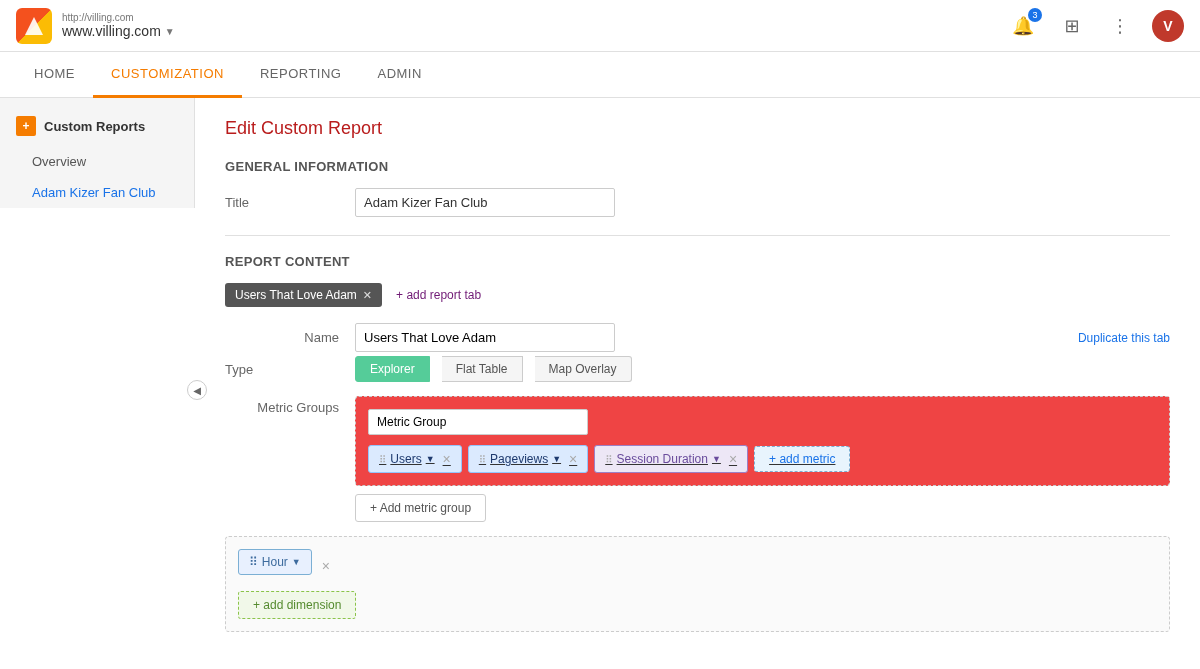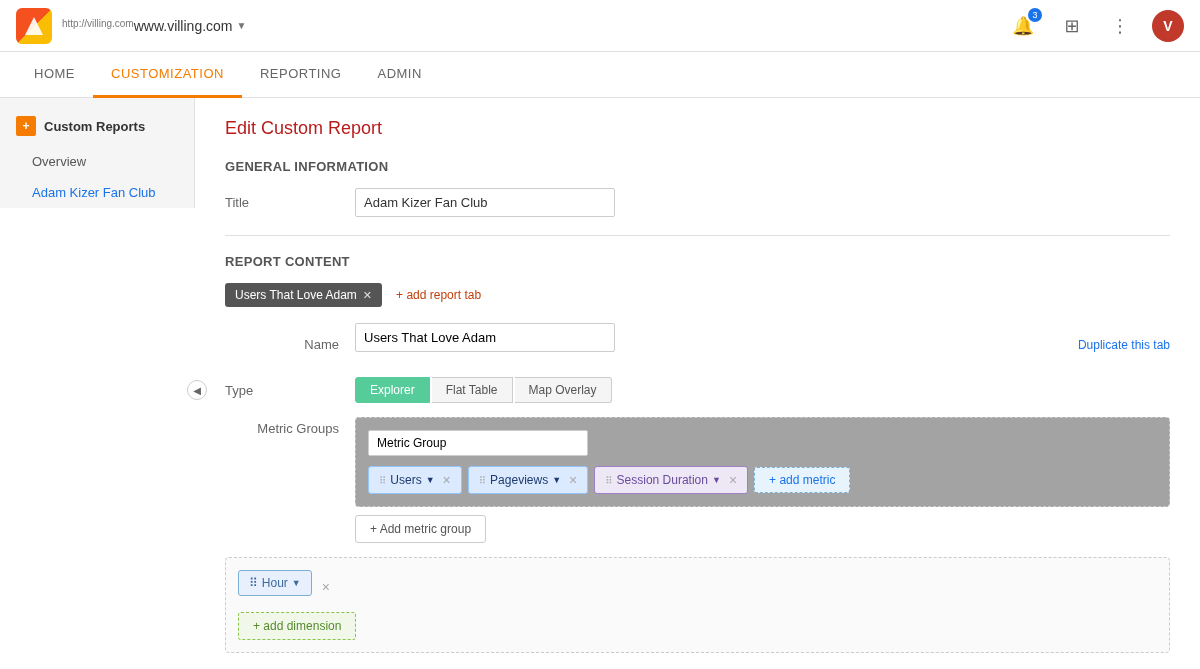--- a/index.html
+++ b/index.html
@@ -11,21 +11,21 @@
       background: #fff; border-bottom: 1px solid #e0e0e0;
       padding: 6px 16px; height: 52px;
     }
     .topbar-left { display: flex; align-items: center; gap: 10px; }
     .logo-icon {
       width: 36px; height: 36px; border-radius: 6px;
       background: linear-gradient(135deg, #f4511e 50%, #fbbc04 50%);
       display: flex; align-items: center; justify-content: center;
       font-weight: bold; color: white; font-size: 18px;
     }
-    .site-info { display: flex; flex-direction: row; }
+    .site-info { display: flex; flex-direction: column; }
     .site-url-small { font-size: 10px; color: #777; }
     .site-url-main { font-size: 14px; font-weight: normal; color: #333; display: flex; align-items: center; gap: 4px; }
     .dropdown-arrow { font-size: 10px; color: #777; }
     .topbar-right { display: flex; align-items: center; gap: 16px; }
     .icon-btn {
       position: relative; cursor: pointer; color: #666; font-size: 18px;
       width: 32px; height: 32px; display: flex; align-items: center; justify-content: center;
     }
     .badge {
       position: absolute; top: -2px; right: -2px;
@@ -95,47 +95,47 @@
 
     
     .report-content-section { margin-bottom: 20px; }
     .tab-strip { display: flex; align-items: center; gap: 6px; margin-bottom: 16px; }
     .report-tab {
       display: flex; align-items: center; gap: 6px;
       background: #555; color: white; padding: 5px 10px;
       border-radius: 3px; font-size: 12px; cursor: pointer;
     }
     .report-tab .close-x { cursor: pointer; font-size: 11px; opacity: 0.8; }
-    .add-tab-btn { color: #c2410c; font-size: 12px; cursor: pointer; padding: 4px 8px; }
-
-    
-    .name-row { display: flex; align-items: flex-end; margin-bottom: 25px; }
+    .add-tab-btn { color: #701a75; font-size: 12px; cursor: pointer; padding: 4px 8px; }
+
+    
+    .name-row { display: flex; align-items: center; margin-bottom: 4px; }
     .name-label { width: 130px; text-align: right; padding-right: 16px; color: #666; font-size: 13px; flex-shrink: 0; }
     .name-input { border: 1px solid #ccc; border-radius: 2px; padding: 6px 8px; font-size: 13px; width: 260px; }
     .duplicate-link { margin-left: auto; color: #1a73e8; font-size: 12px; cursor: pointer; }
 
     
     .type-row { display: flex; align-items: center; margin-bottom: 14px; }
-    .type-buttons { display: flex; gap: 2px; }
+    .type-buttons { display: flex; gap: 12px; }
     .type-btn {
       padding: 5px 14px; font-size: 12px; cursor: pointer;
       border: 1px solid #ccc; background: #f5f5f5; color: #555;
     }
     .type-btn:first-child { border-radius: 3px 0 0 3px; }
     .type-btn:last-child { border-radius: 0 3px 3px 0; }
     .type-btn + .type-btn { border-left: none; }
     .type-btn.active { background: #5c9; color: white; border-color: #5c9; }
 
     
     .metric-groups-row { display: flex; align-items: flex-start; margin-bottom: 14px; }
     .metric-groups-label { width: 130px; text-align: right; padding-right: 16px; color: #666; font-size: 13px; flex-shrink: 0; padding-top: 4px; }
     .metric-groups-content { flex: 1; }
     .metric-group-box {
       border: 1px dashed #ccc; border-radius: 4px; padding: 12px;
-      background: #a3a3a3; margin-bottom: 8px;
+      background: #ef4444; margin-bottom: 8px; text-decoration: underline;
     }
     .metric-group-name { margin-bottom: 10px; }
     .metric-group-name input {
       border: 1px solid #ccc; border-radius: 2px; padding: 5px 8px;
       font-size: 12px; width: 220px;
     }
     .metrics-row { display: flex; align-items: center; gap: 6px; flex-wrap: wrap; }
     .metric-pill {
       display: flex; align-items: center; gap: 4px;
       border: 1px solid #7bafd4; border-radius: 3px;

